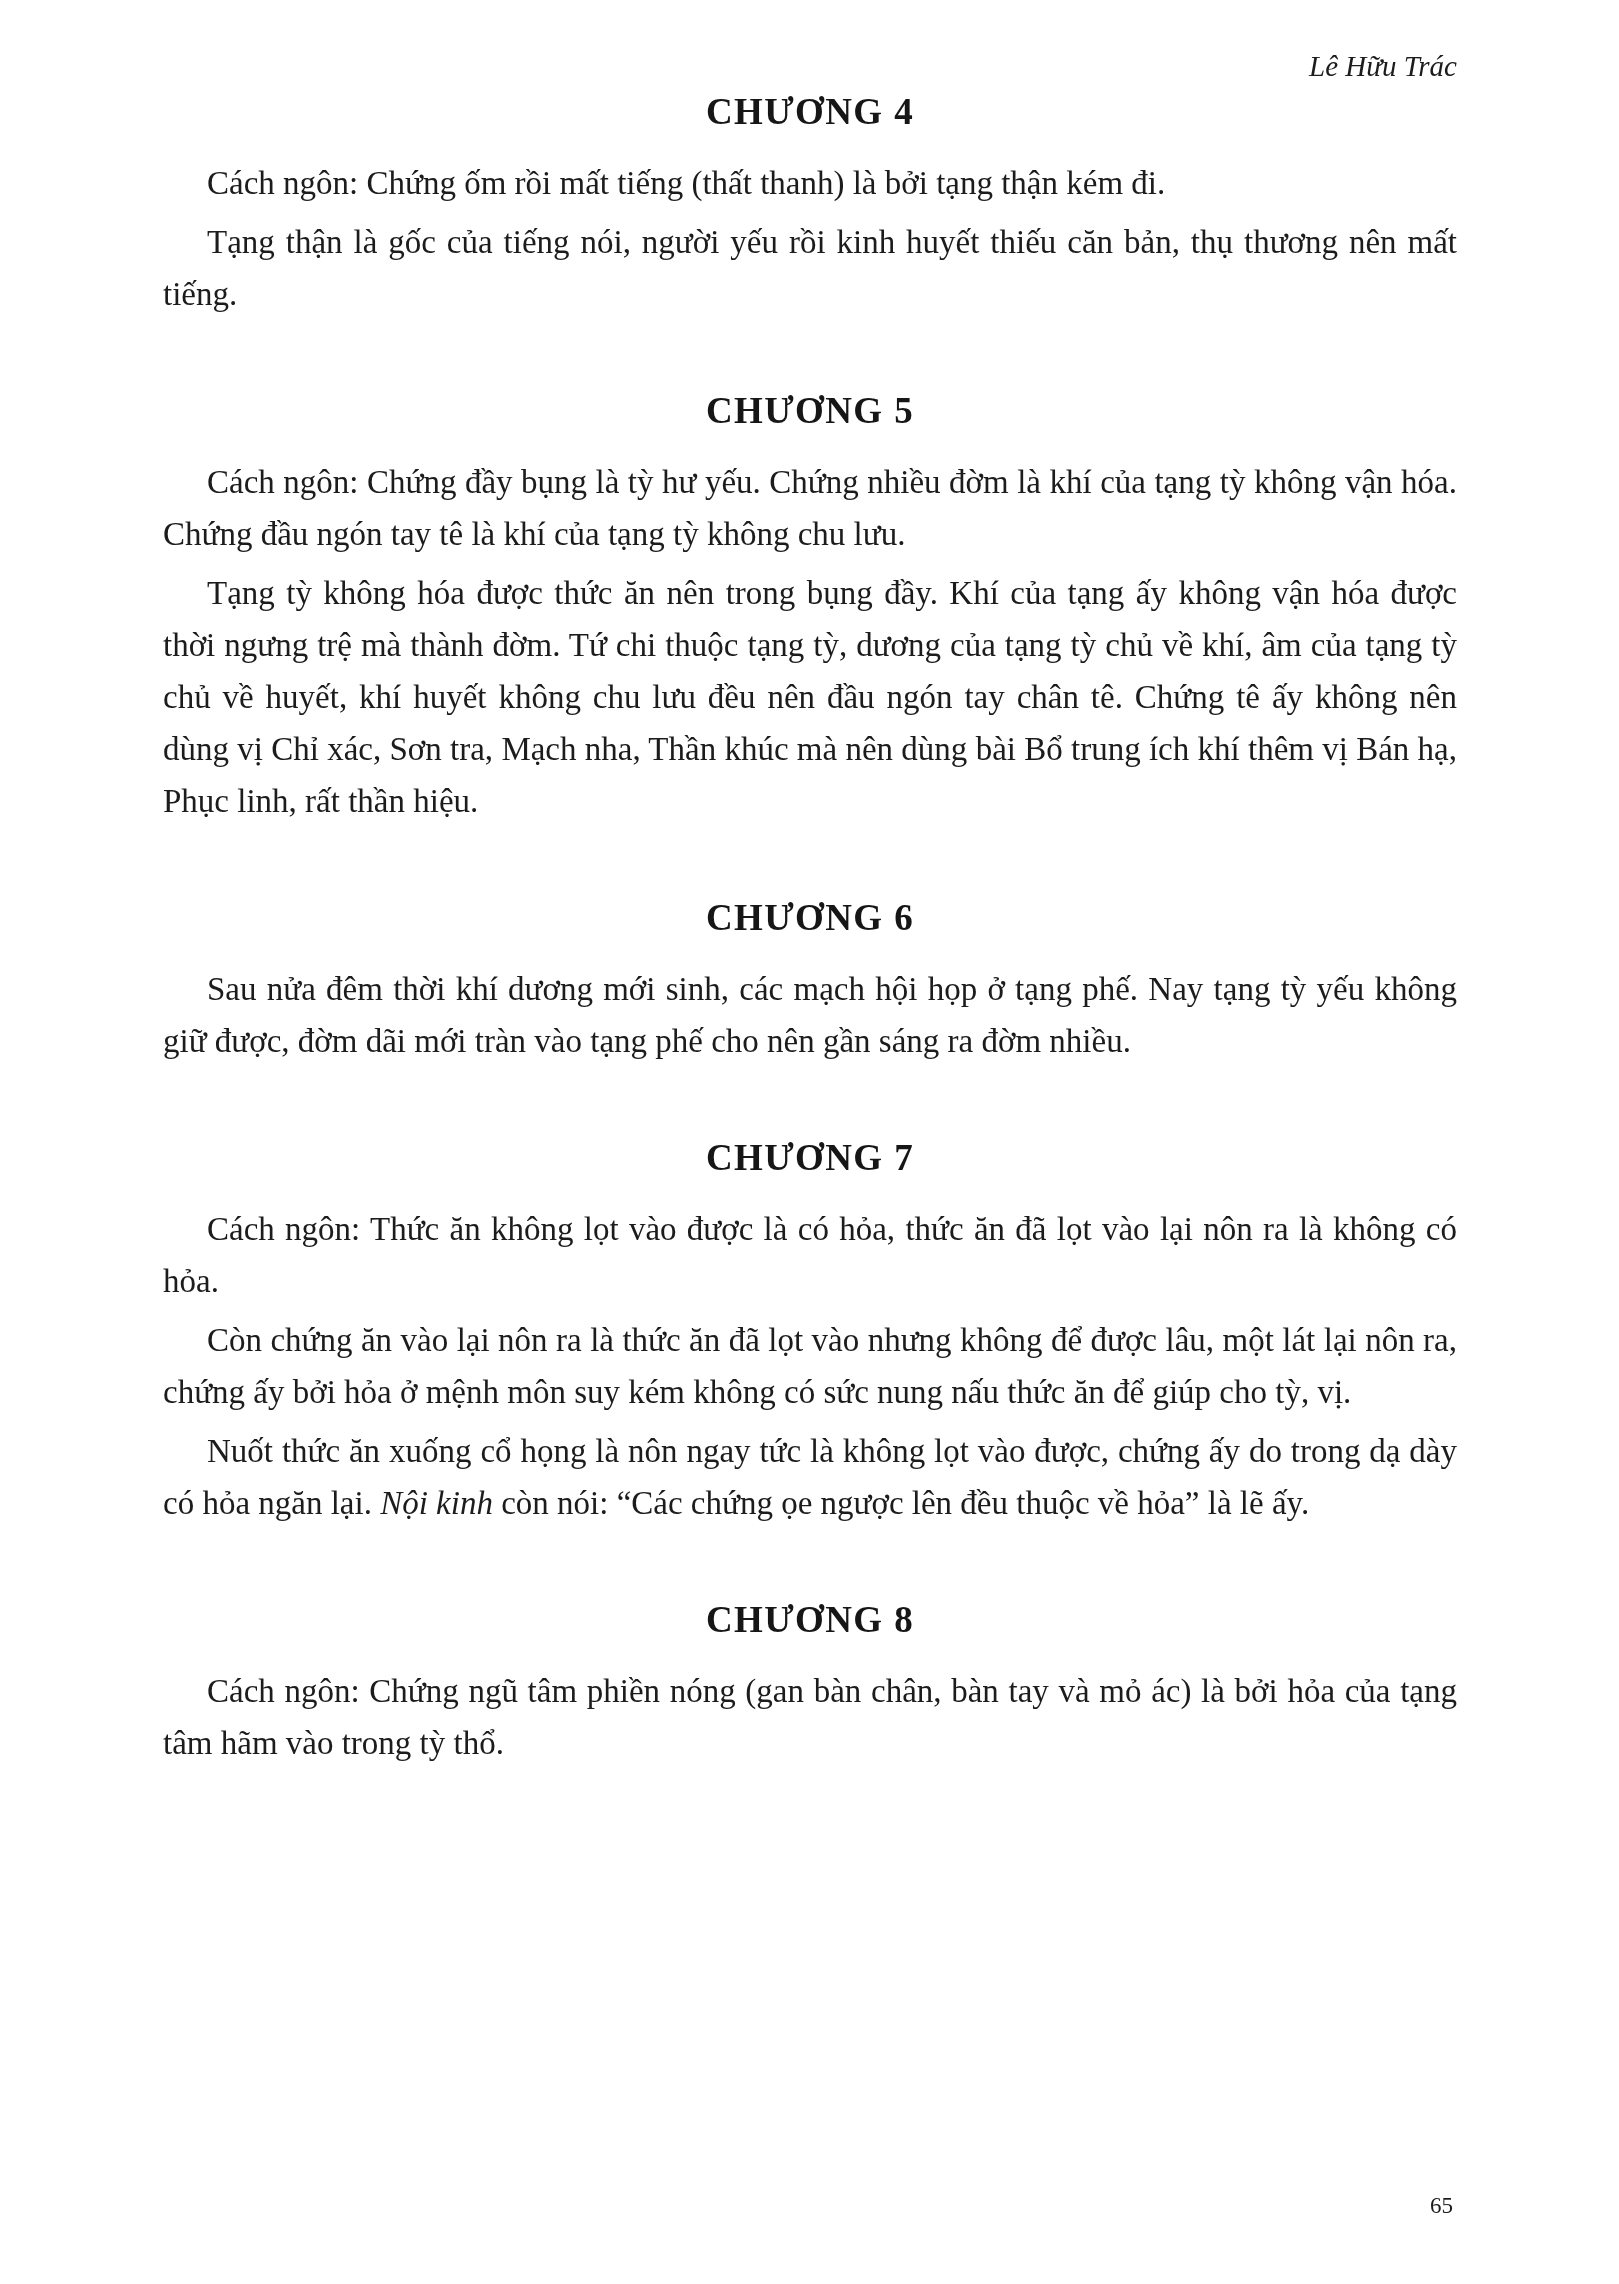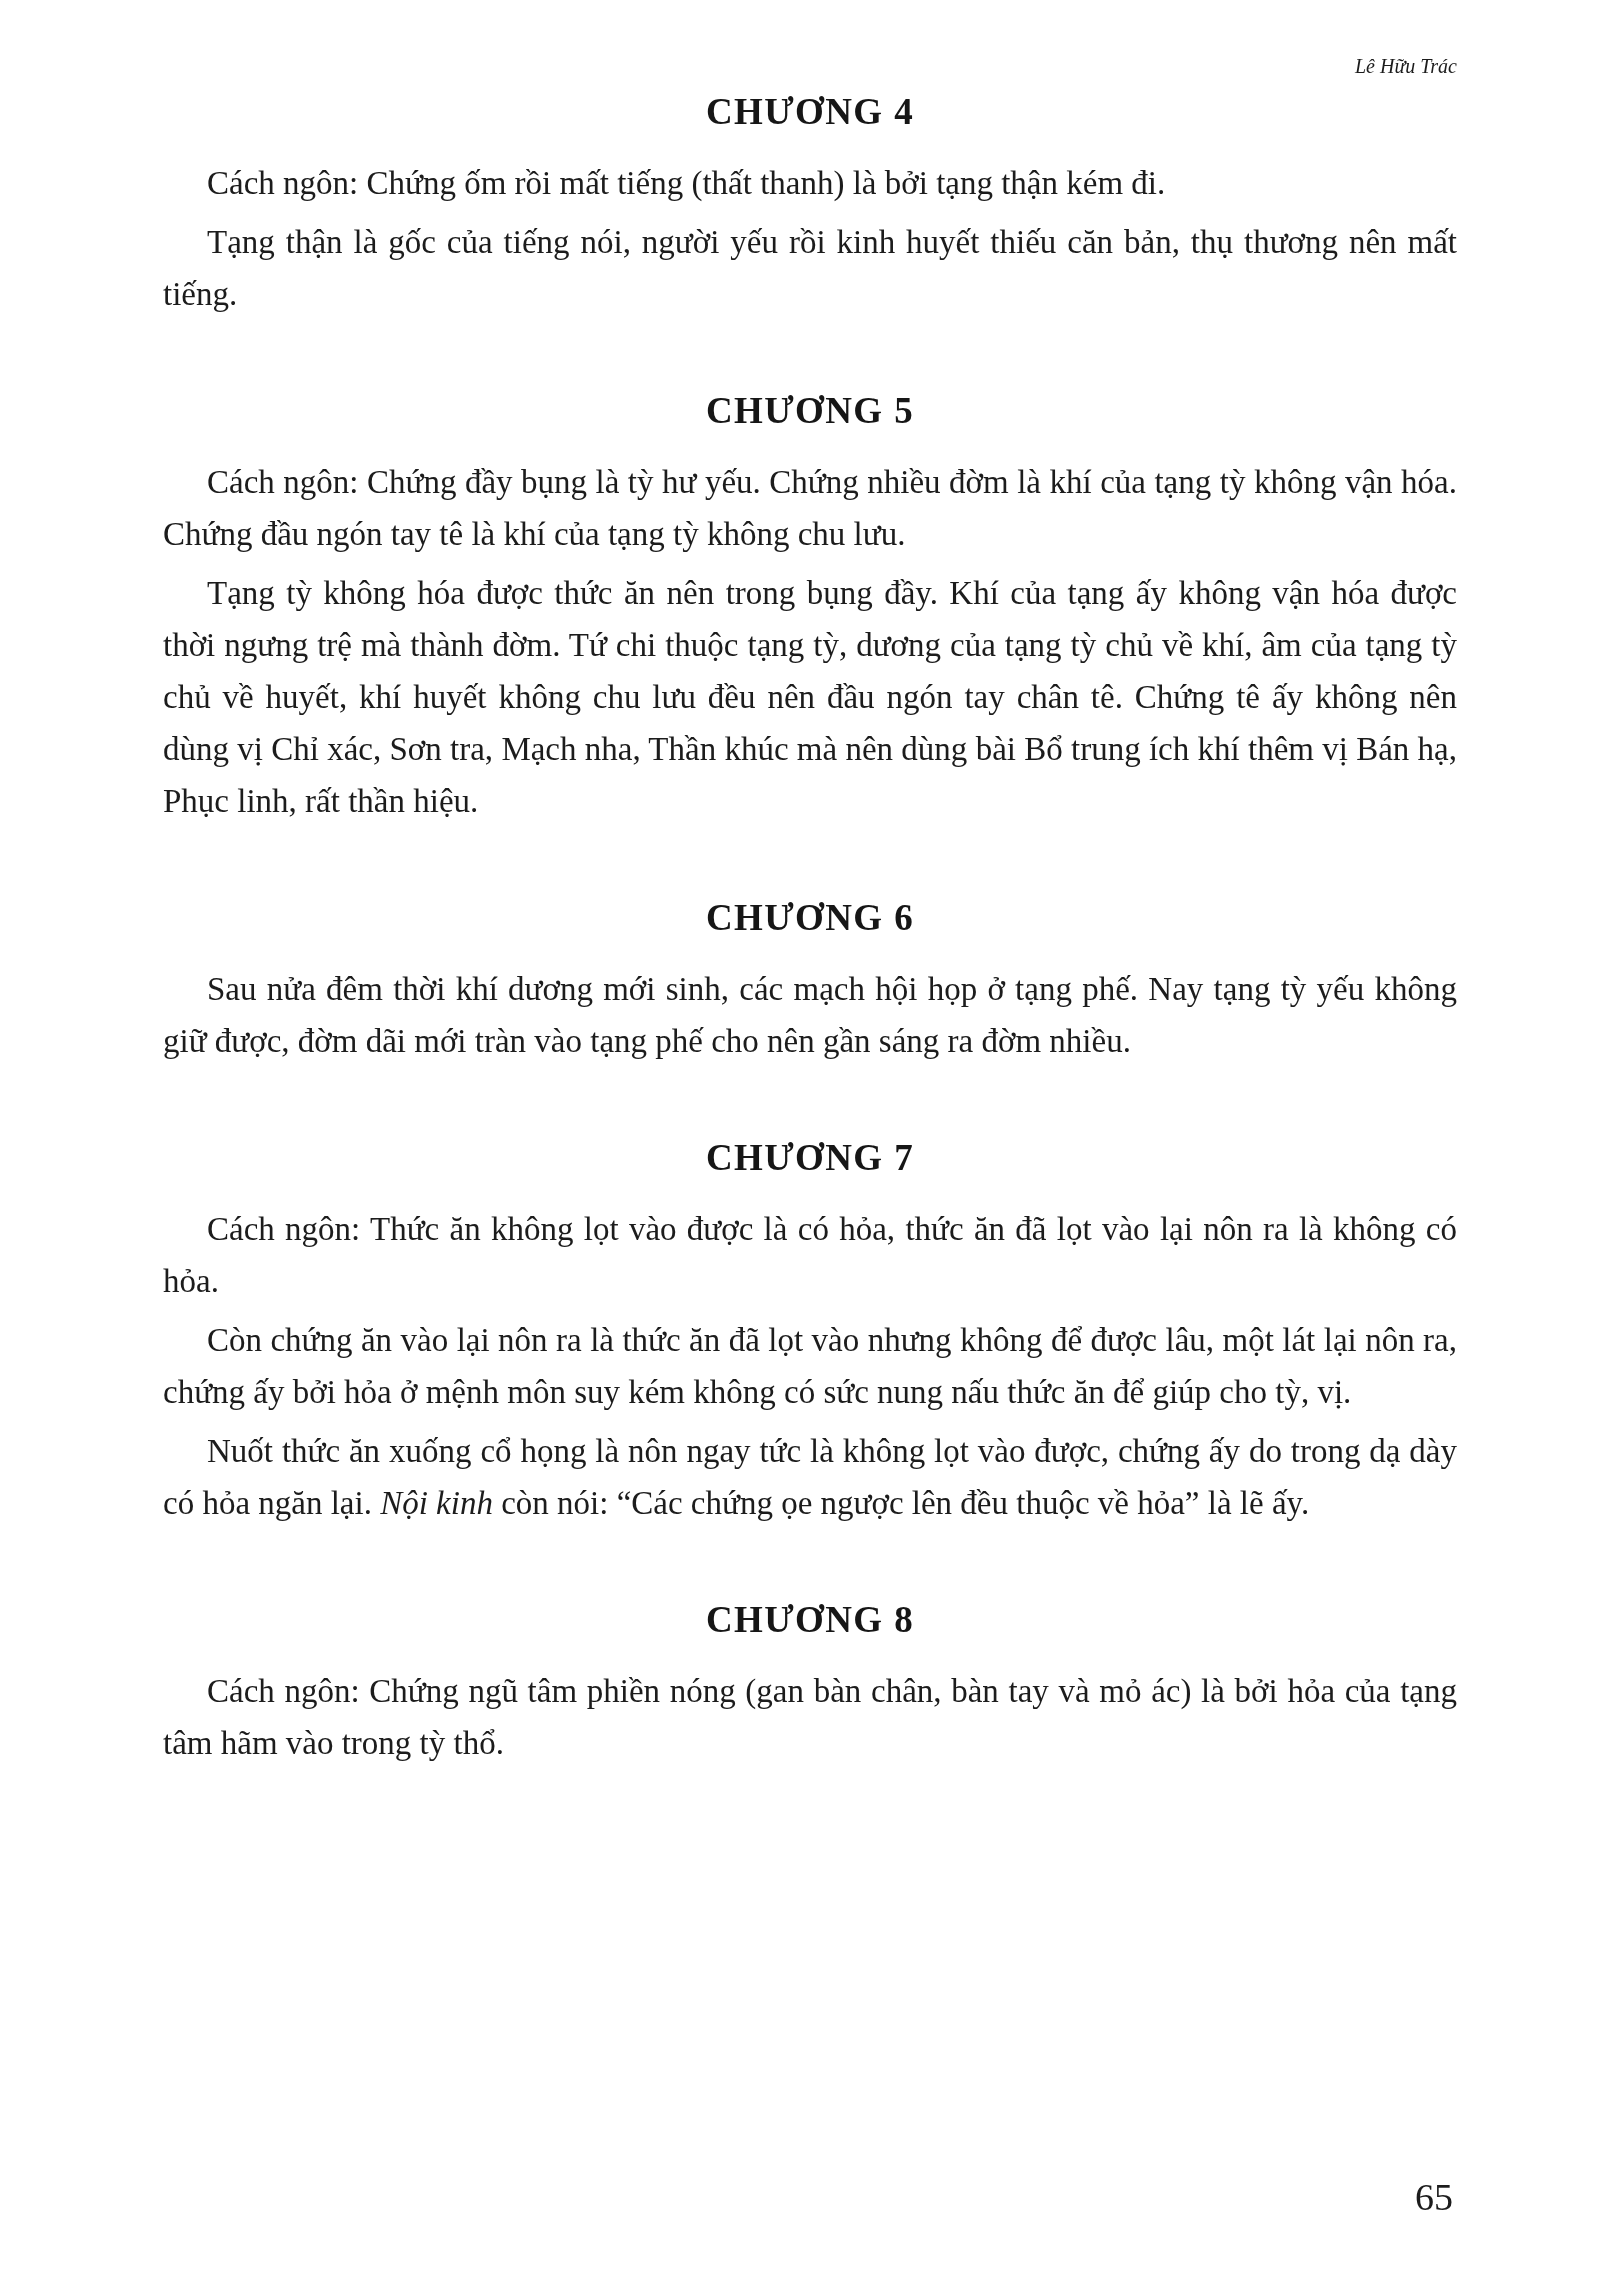--- a/index.html
+++ b/index.html
@@ -17,21 +17,21 @@
     position: relative;
     width: 1620px;
     height: 2284px;
     padding: 49px 163px 0 163px;
     overflow: hidden;
     background: #ffffff;
   }
   .running-header {
     text-align: right;
     font-style: italic;
-    font-size: 20px;
+    font-size: 29px;
     line-height: 34px;
     color: #1c1c1c;
     margin-bottom: 2.8px;
   }
   .chapter-title {
     text-align: center;
     font-size: 37px;
     line-height: 42px;
     font-weight: 600;
     letter-spacing: 1.4px;
@@ -49,21 +49,21 @@
     text-indent: 44px;
     margin: 7px 0;
     color: #1c1c1c;
   }
   .bold { font-weight: normal; }
   .italic { font-style: italic; }
   .page-number {
     position: absolute;
     right: 167px;
     bottom: 65px;
-    font-size: 38px;
+    font-size: 23px;
     color: #1c1c1c;
   }
 </style>
 </head>
 <body>
 
 <div class="page">
   <div class="running-header">Lê Hữu Trác</div>
 
   <div class="chapters">

